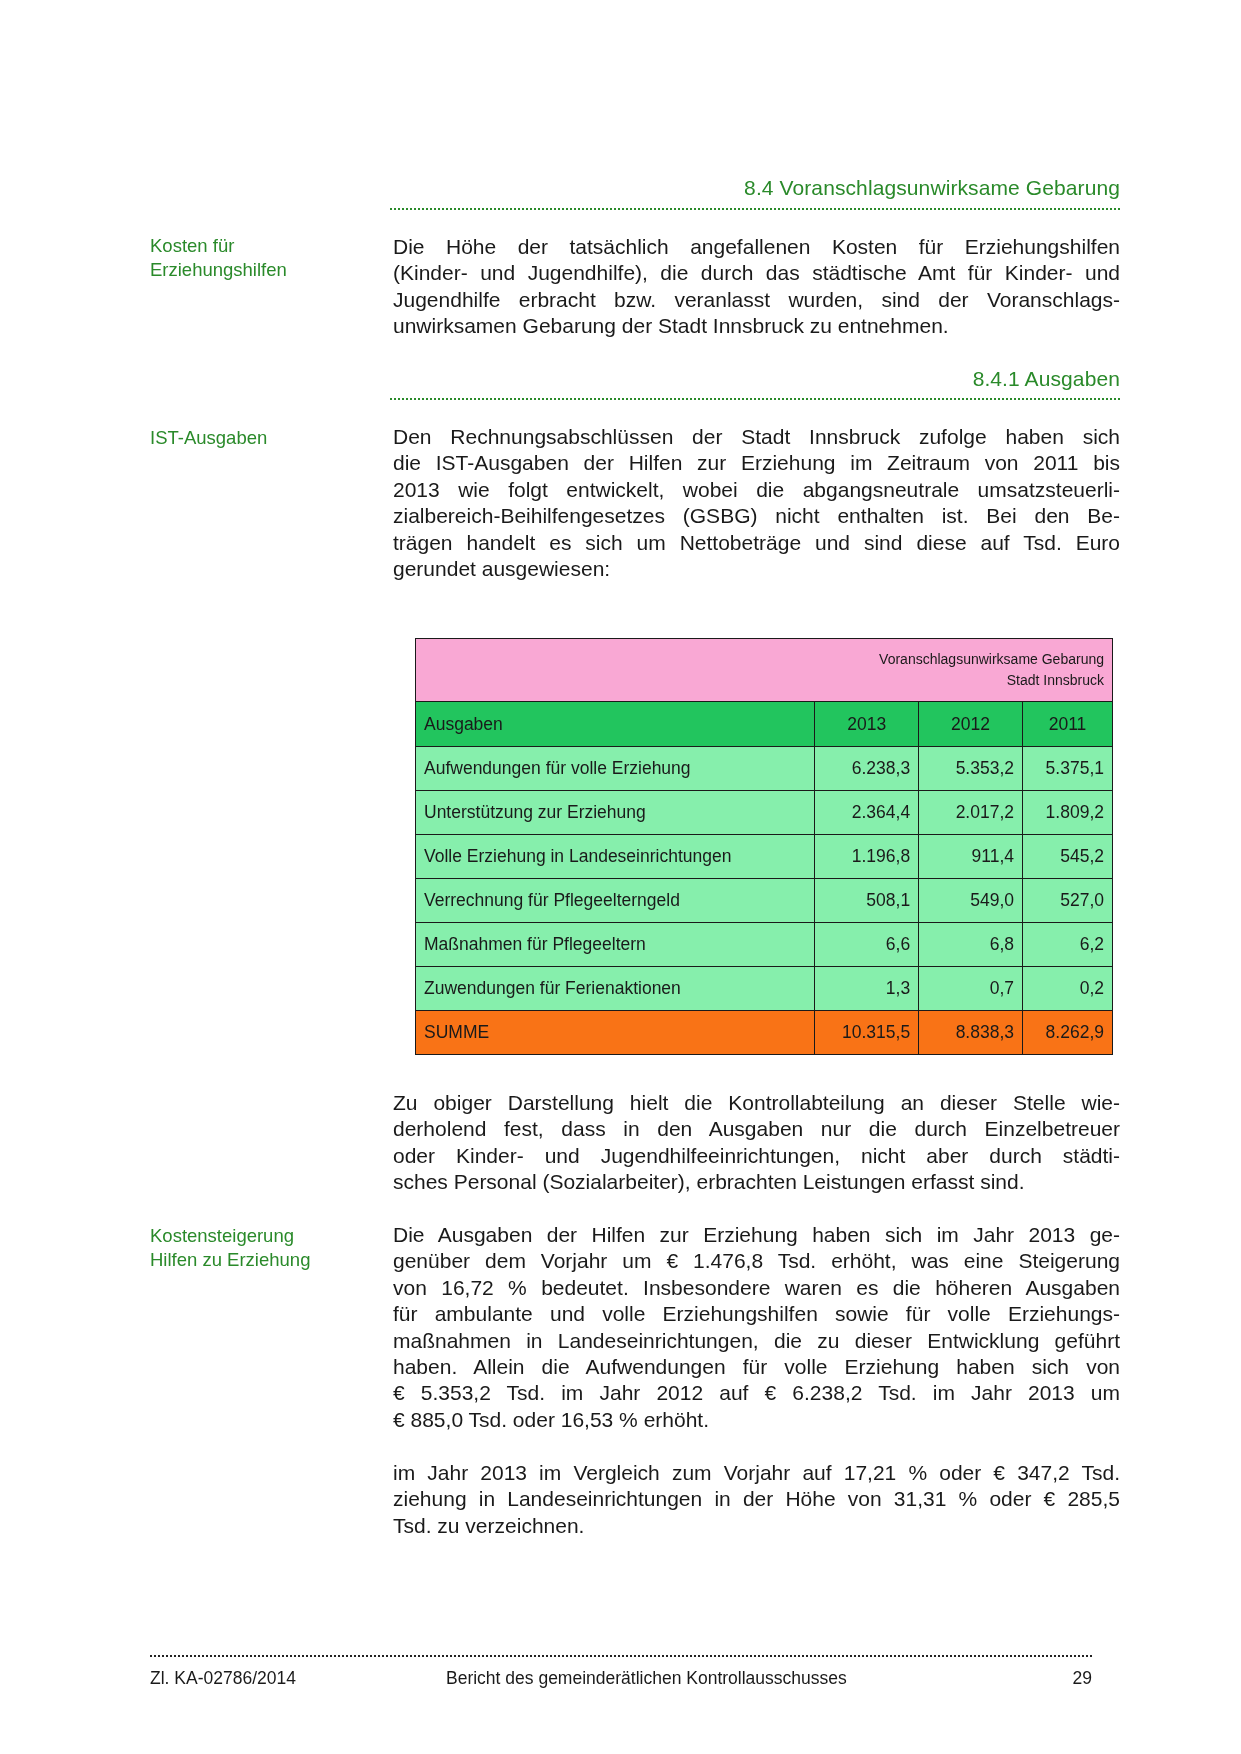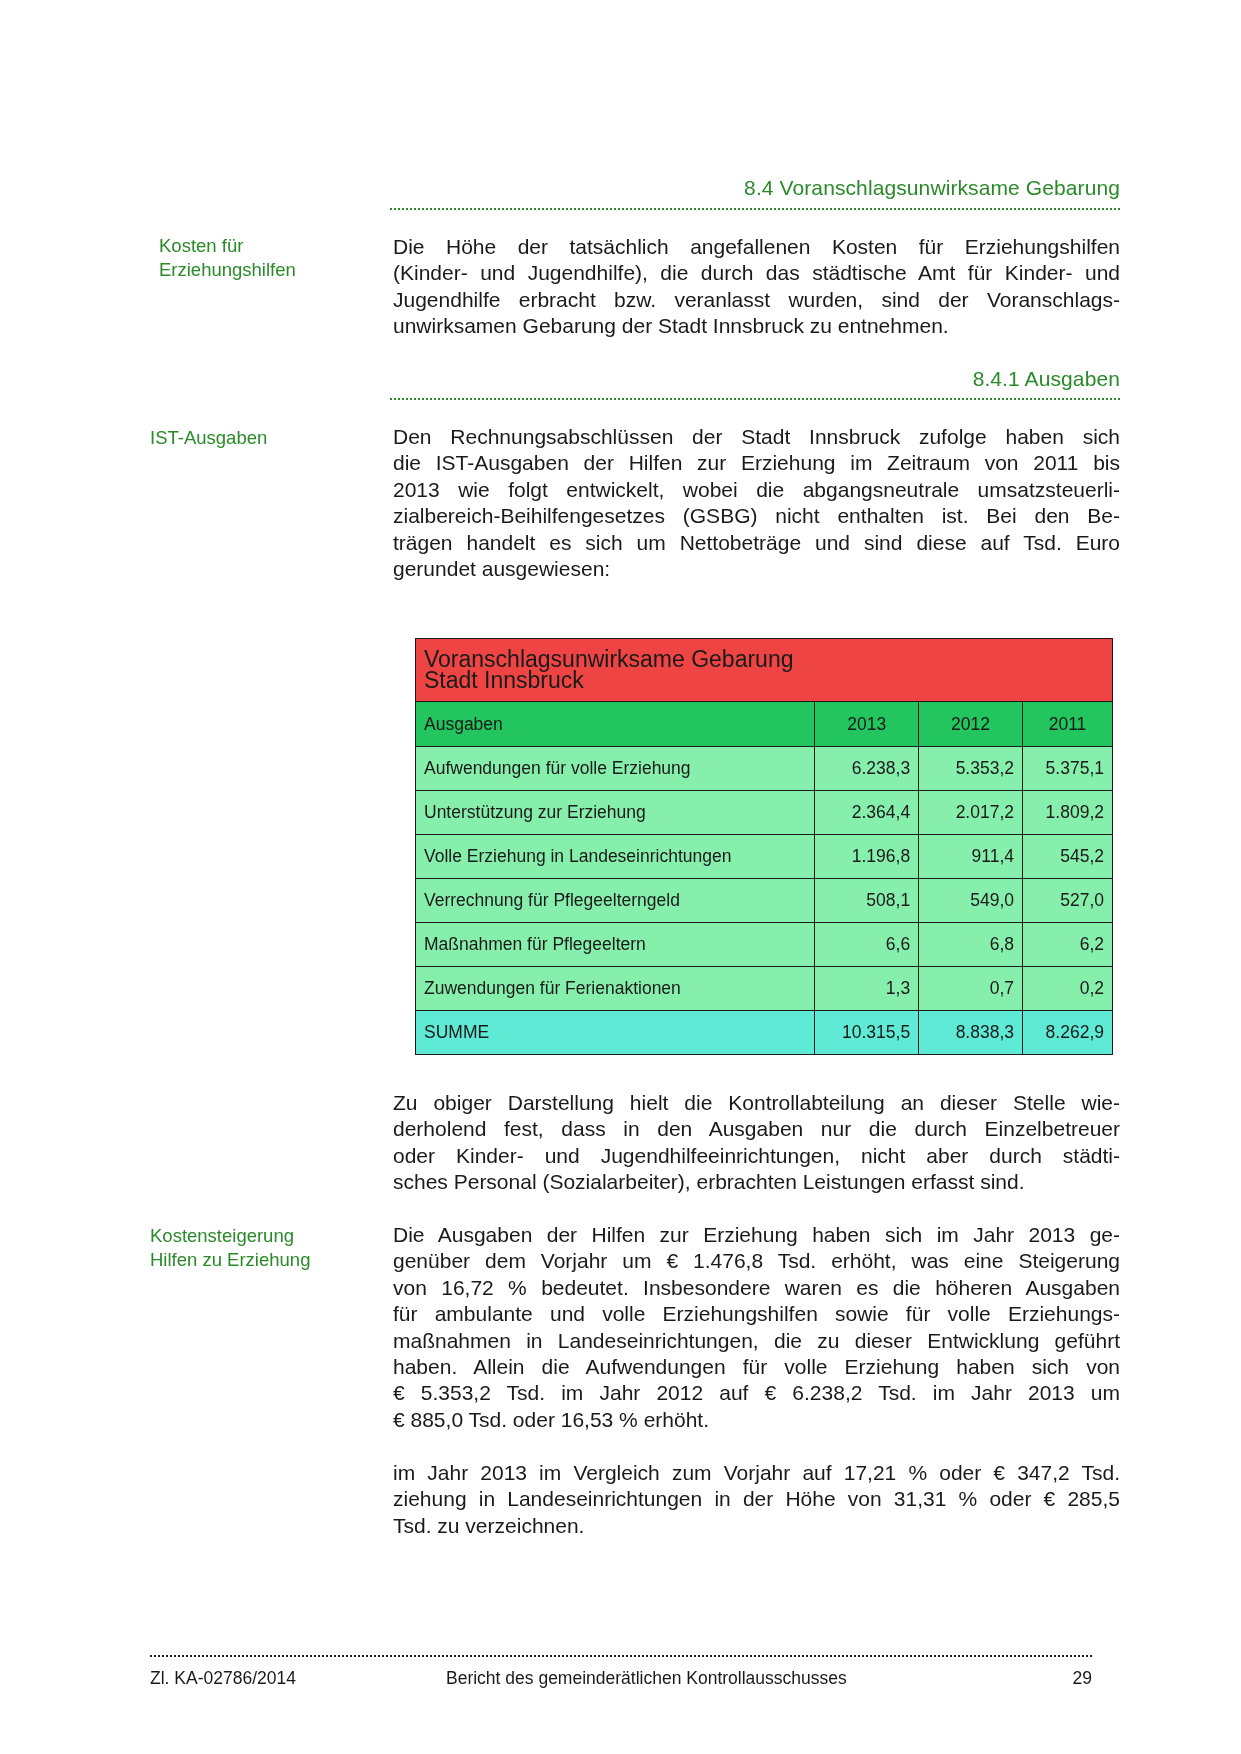--- a/index.html
+++ b/index.html
@@ -6,40 +6,40 @@
   body { width:1241px; height:1754px; position:relative; overflow:hidden;
          font-family:"Liberation Sans", sans-serif; color:#1a1a1a; }
   .heading { position:absolute; right:121px; font-size:21px; color:#2a8a2a; text-align:right; white-space:nowrap; letter-spacing:0.1px; }
   .dots { position:absolute; left:390px; width:730px; height:0; border-top:2px dotted #2a8a2a; }
   .side-label { position:absolute; left:150px; font-size:18.5px; line-height:24px; color:#2a8a2a; width:200px; }
   .para { position:absolute; left:393px; width:727px; font-size:21px; line-height:26.4px; text-align:justify; color:#1a1a1a; }
   .para .ln { display:block; text-align:justify; text-align-last:justify; white-space:nowrap; }
   .para .ln.last { text-align-last:left; }
   table.data { position:absolute; left:415px; top:638px; width:698px; border-collapse:collapse; font-size:17.5px; color:#1a1a1a; }
   table.data td, table.data th { border:1.5px solid #1a1a1a; padding:0 8px; font-weight:normal; }
-  table.data .title-cell { background:#ef4444; text-align:left; height:62px; line-height:21px; font-size:23px; }
+  table.data .title-cell { background:#f9a8d4; text-align:right; height:62px; line-height:21px; font-size:14px; }
   table.data .hdr td { background:#22c55e; height:44px; }
   table.data .row td { height:43px; background:#86efac; }
-  table.data .sum td { height:43px; background:#5eead4; }
+  table.data .sum td { height:43px; background:#f97316; }
   table.data .num { text-align:right; }
   table.data .yr { text-align:center; }
   table.data col.c0 { width:400px; }
   table.data col.c1 { width:104px; }
   table.data col.c2 { width:104px; }
   table.data col.c3 { width:90px; }
   .footer-dots { position:absolute; left:150px; width:942px; top:1655px; border-top:2px dotted #222; }
   .footer { position:absolute; top:1668px; font-size:17.5px; color:#1a1a1a; white-space:nowrap; }
 </style>
 </head>
 <body>
 
 <div class="heading" style="top:176px;text-align:center;">8.4  Voranschlagsunwirksame Gebarung</div>
 <div class="dots" style="top:208px;"></div>
 
-<div class="side-label" style="top:234px;margin-left:9px;">
+<div class="side-label" style="top:234px;">
   <div>Kosten für</div>
   <div>Erziehungshilfen</div>
 </div>
 <div class="para" style="top:234px;">
   <span class="ln">Die Höhe der tatsächlich angefallenen Kosten für Erziehungshilfen</span>
   <span class="ln">(Kinder- und Jugendhilfe), die durch das städtische Amt für Kinder- und</span>
   <span class="ln">Jugendhilfe erbracht bzw. veranlasst wurden, sind der Voranschlags-</span>
   <span class="ln last">unwirksamen Gebarung der Stadt Innsbruck zu entnehmen.</span>
 </div>
 

